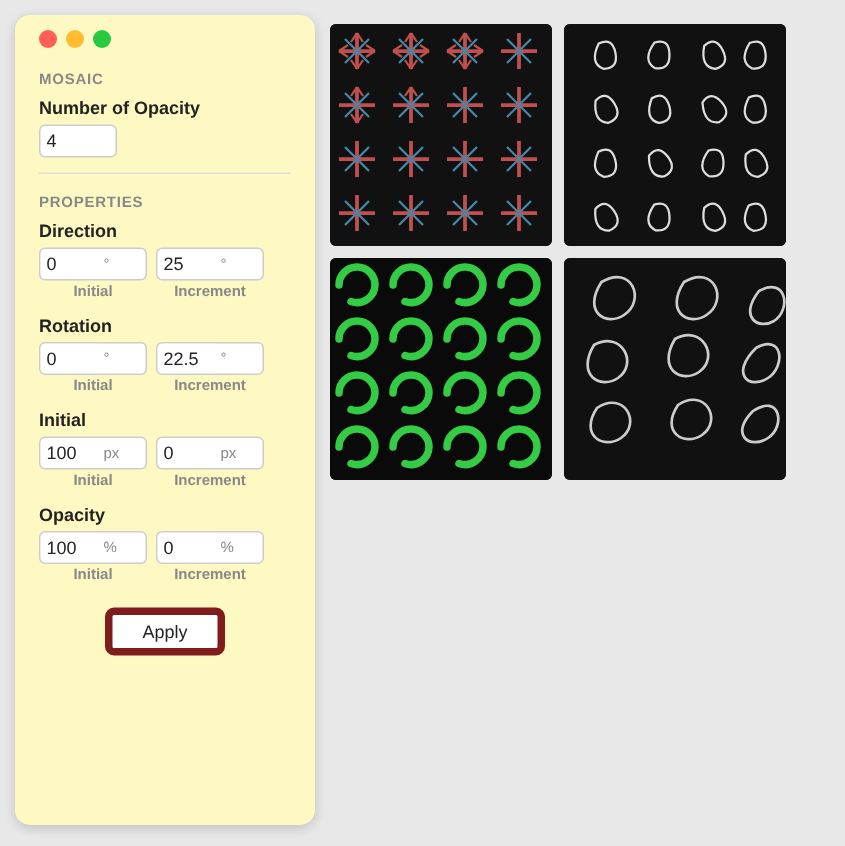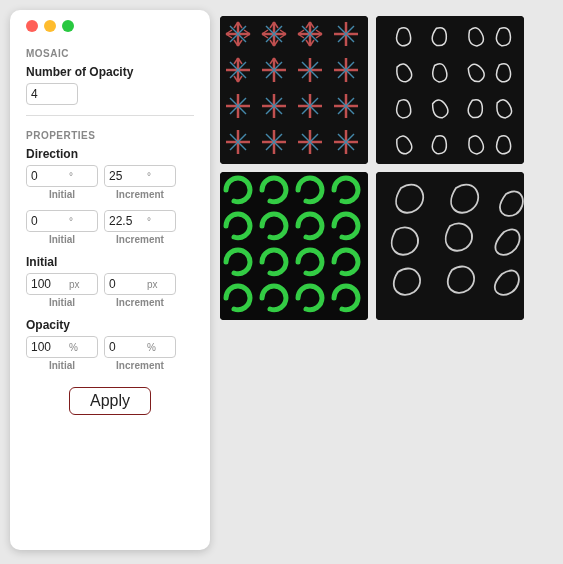--- a/index.html
+++ b/index.html
@@ -12,21 +12,21 @@
       overflow: hidden;
       display: flex;
       align-items: flex-start;
       justify-content: flex-start;
       padding: 10px;
       gap: 10px;
     }
 
     
     .panel {
-      background: #ffffff;
+      background: #fef9c3;
       border-radius: 10px;
       width: 200px;
       min-height: 540px;
       padding: 10px 16px 16px;
       box-shadow: 0 2px 8px rgba(0,0,0,0.18);
       display: flex;
       flex-direction: column;
       gap: 0;
     }
 
@@ -127,24 +127,24 @@
     }
 
     .prop-section {
       margin-top: 8px;
     }
 
     .apply-btn {
       margin-top: 14px;
       align-self: center;
       background: white;
-      border: 1px solid #7f1d1d;
+      border: 5px solid #7f1d1d;
       border-radius: 6px;
       padding: 4px 20px;
-      font-size: 16px;
+      font-size: 12px;
       color: #222;
       cursor: pointer;
       font-family: inherit;
     }
 
     
     .preview-area {
       display: flex;
       flex-direction: column;
       gap: 8px;
@@ -224,20 +224,21 @@
     <div class="input-group">
       <div class="input-with-unit">
         <input type="text" value="25" style="">
         <span class="unit-label">°</span>
       </div>
       <span class="input-sublabel">Increment</span>
     </div>
   </div>
 
   <div class="prop-section">
+    <div class="field-label">Rotation</div>
     <div class="input-row">
       <div class="input-group">
         <div class="input-with-unit">
           <input type="text" value="0" style="">
           <span class="unit-label">°</span>
         </div>
         <span class="input-sublabel">Initial</span>
       </div>
       <div class="input-group">
         <div class="input-with-unit">

